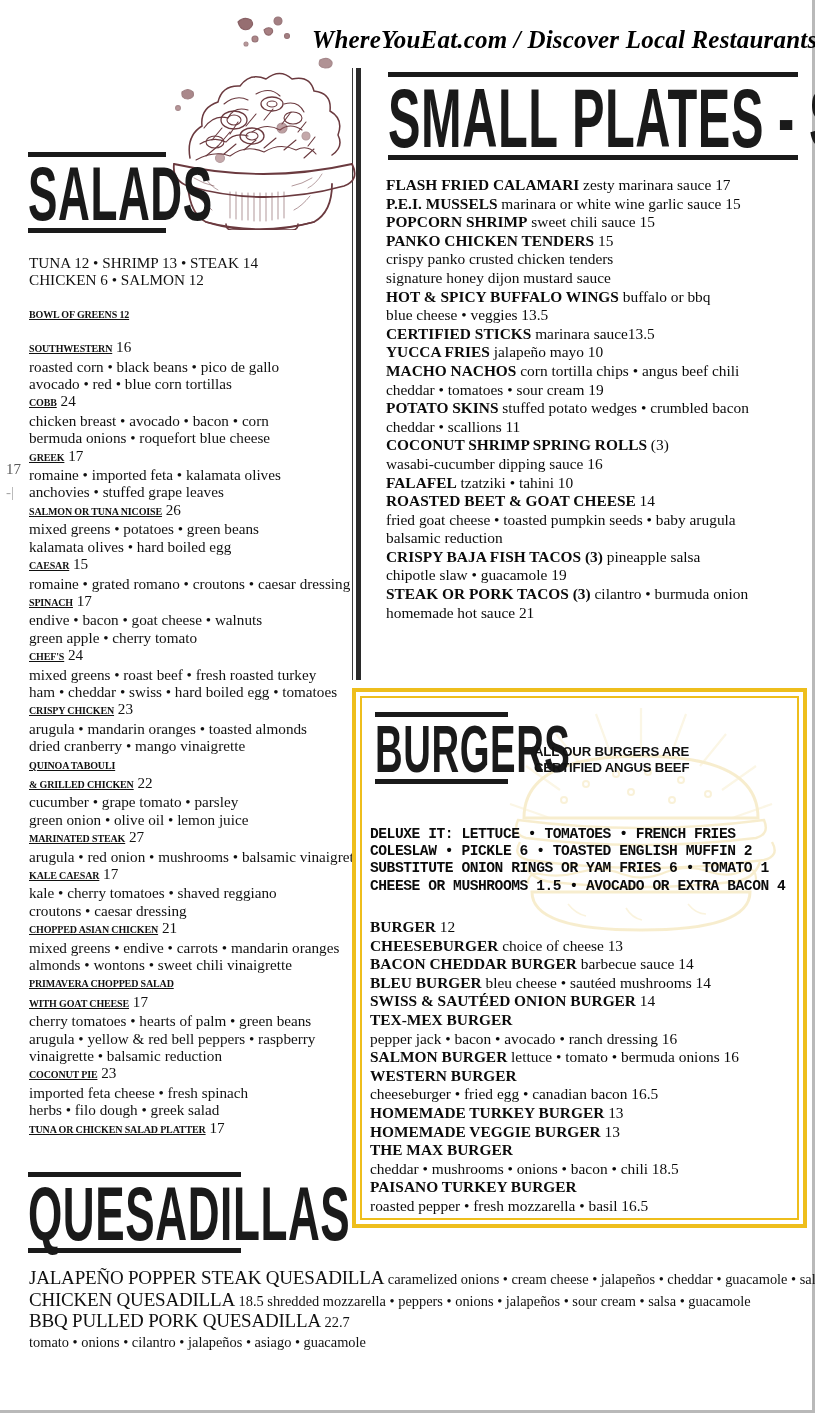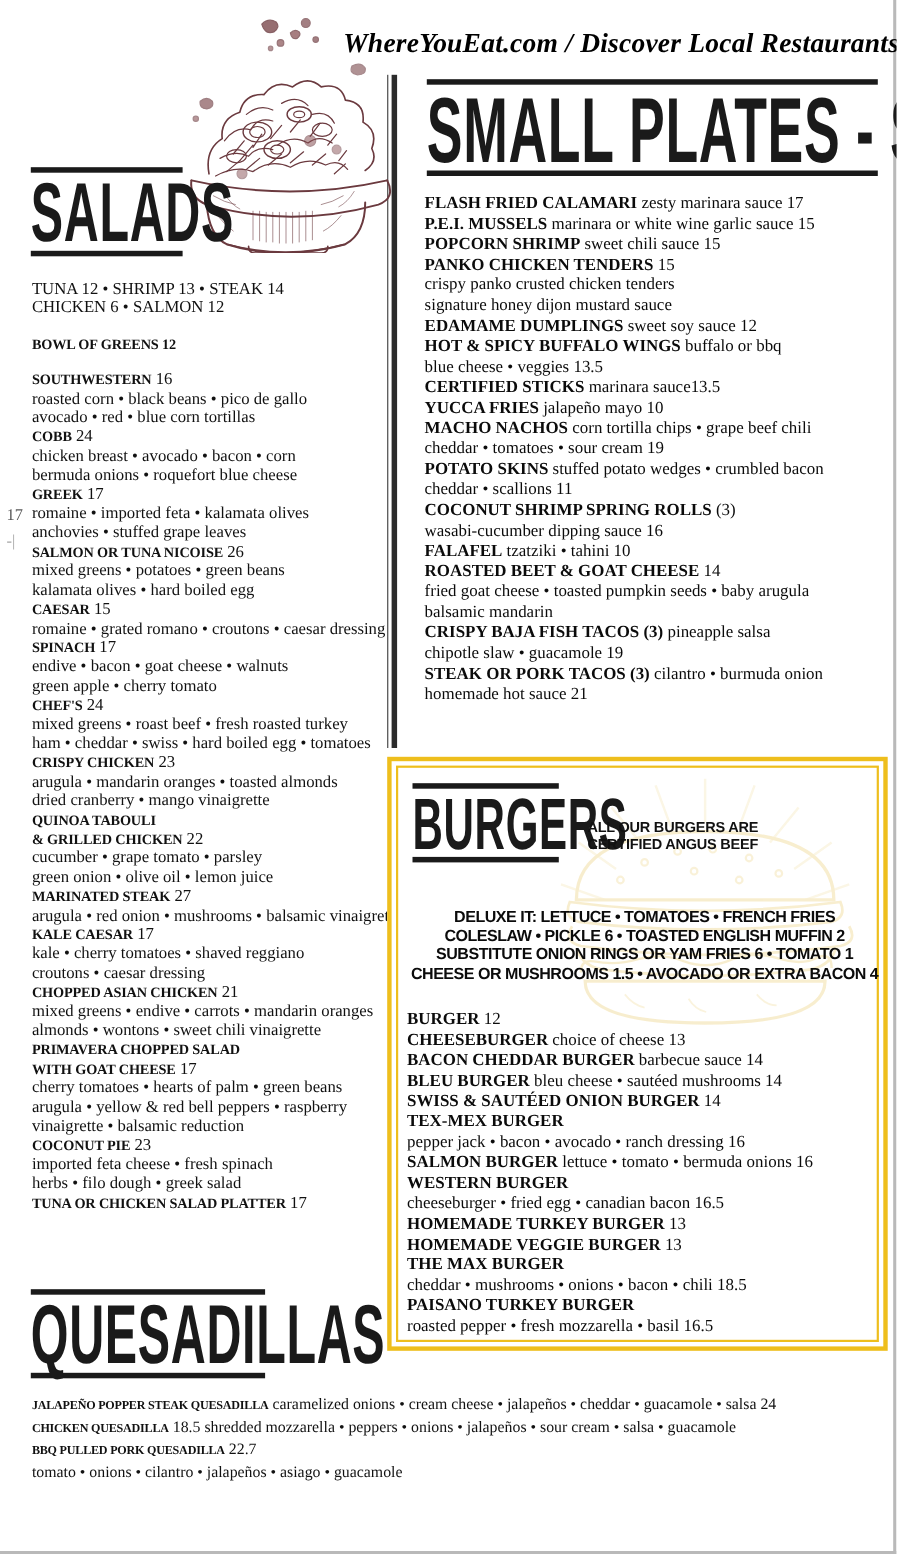--- a/index.html
+++ b/index.html
@@ -74,21 +74,21 @@
   #title-quesadillas .word { font-size:76px; margin:5px 0 2px; }
   #title-quesadillas .rule-bot { height:5px; width:213px; }
 
   
   .col-left {
     position:absolute; left:29px; top:254px; width:316px;
     font-family:"Liberation Serif", serif;
     font-size:15.2px; line-height:17.4px;
     color:#111;
   }
-  .col-left .nm { font-weight:bold; font-size:13px; letter-spacing:-.15px; }
+  .col-left .nm { font-weight:bold; font-size:10px; letter-spacing:-.15px;text-decoration:underline; }
   .col-left .ds { font-weight:normal; }
   .col-left .row { white-space:nowrap; }
   .gap-md { height:15px; }
 
   
   .col-right {
     position:absolute; left:386px; top:176px; width:420px;
     font-family:"Liberation Serif", serif;
     font-size:15.4px; line-height:18.6px;
     color:#0b0b0b;
@@ -115,43 +115,42 @@
 
   .angus-note {
     position:absolute; left:534px; top:744px; width:230px;
     font-family:"Liberation Sans Narrow","Liberation Sans", sans-serif;
     font-weight:bold; font-size:13.2px; line-height:16px;
     letter-spacing:-.2px; color:#111; z-index:5;
   }
 
   .deluxe-block {
     position:absolute; left:370px; top:826px; width:432px;
-    font-family:Liberation Sans, sans-serif;
+    font-family:Liberation Mono, monospace;
     font-weight:bold; font-size:14.6px; line-height:17.2px;
     letter-spacing:-.45px; color:#0b0b0b; z-index:5;
     white-space:nowrap;
-    text-align:center;
   }
 
   .burger-list {
     position:absolute; left:370px; top:918px; width:432px;
     font-family:"Liberation Serif", serif;
     font-size:15.4px; line-height:18.6px; color:#0b0b0b; z-index:5;
   }
   .burger-list .nm { font-weight:bold; }
   .burger-list .row { white-space:nowrap; }
 
   
   .ques-band {
     position:absolute; left:29px; top:1268px; width:772px;
     font-family:"Liberation Serif", serif;
     font-size:14.4px; line-height:19.6px; color:#111;
   }
   .ques-band .row { white-space:nowrap; }
-  .ques-band .nm { font-weight:bold; font-size:11px; letter-spacing:-.2px; }
+  .ques-band .nm { font-weight:normal; font-size:19px; letter-spacing:-.2px; }
 
   
   .edge-frag {
     position:absolute; left:6px; top:461px;
     font-family:"Liberation Serif", serif; font-size:15px;
     color:#3a3a3a; opacity:.85;
   }
   .edge-frag2 {
     position:absolute; left:6px; top:484px;
     font-family:"Liberation Serif", serif; font-size:15px;
@@ -298,35 +297,34 @@
   <div class="edge-frag">17</div>
   <div class="edge-frag2">-|</div>
 
   <div class="col-right" id="starters-col">
       <div class="row "><span class="nm">FLASH FRIED CALAMARI</span><span class="ds"> zesty marinara sauce 17</span></div>
       <div class="row "><span class="nm">P.E.I. MUSSELS</span><span class="ds"> marinara or white wine garlic sauce 15</span></div>
       <div class="row "><span class="nm">POPCORN SHRIMP</span><span class="ds"> sweet chili sauce 15</span></div>
       <div class="row "><span class="nm">PANKO CHICKEN TENDERS</span><span class="ds"> 15</span></div>
       <div class="row ds">crispy panko crusted chicken tenders</div>
       <div class="row ds">signature honey dijon mustard sauce</div>
-      <div class="row "><span class="nm">EDAMAME DUMPLINGS</span><span class="ds"> sweet soy sauce 12</span></div>
       <div class="row "><span class="nm">HOT &amp; SPICY BUFFALO WINGS</span><span class="ds"> buffalo or bbq</span></div>
       <div class="row ds">blue cheese • veggies 13.5</div>
       <div class="row "><span class="nm">CERTIFIED STICKS</span><span class="ds"> marinara sauce13.5</span></div>
       <div class="row "><span class="nm">YUCCA FRIES</span><span class="ds"> jalapeño mayo 10</span></div>
-      <div class="row "><span class="nm">MACHO NACHOS</span><span class="ds"> corn tortilla chips • grape beef chili</span></div>
+      <div class="row "><span class="nm">MACHO NACHOS</span><span class="ds"> corn tortilla chips • angus beef chili</span></div>
       <div class="row ds">cheddar • tomatoes • sour cream 19</div>
       <div class="row "><span class="nm">POTATO SKINS</span><span class="ds"> stuffed potato wedges • crumbled bacon</span></div>
       <div class="row ds">cheddar • scallions 11</div>
       <div class="row "><span class="nm">COCONUT SHRIMP SPRING ROLLS</span><span class="ds"> (3)</span></div>
       <div class="row ds">wasabi-cucumber dipping sauce 16</div>
       <div class="row "><span class="nm">FALAFEL</span><span class="ds"> tzatziki • tahini 10</span></div>
       <div class="row "><span class="nm">ROASTED BEET &amp; GOAT CHEESE</span><span class="ds"> 14</span></div>
       <div class="row ds">fried goat cheese • toasted pumpkin seeds • baby arugula</div>
-      <div class="row ds">balsamic mandarin</div>
+      <div class="row ds">balsamic reduction</div>
       <div class="row "><span class="nm">CRISPY BAJA FISH TACOS (3)</span><span class="ds"> pineapple salsa</span></div>
       <div class="row ds">chipotle slaw • guacamole 19</div>
       <div class="row "><span class="nm">STEAK OR PORK TACOS (3)</span><span class="ds"> cilantro • burmuda onion</span></div>
       <div class="row ds">homemade hot sauce 21</div>
     </div>
 
   <div class="burger-box">
     <div class="inner-frame"></div>
     <div class="burger-watermark">
       <svg viewBox="0 0 330 250" xmlns="http://www.w3.org/2000/svg">

